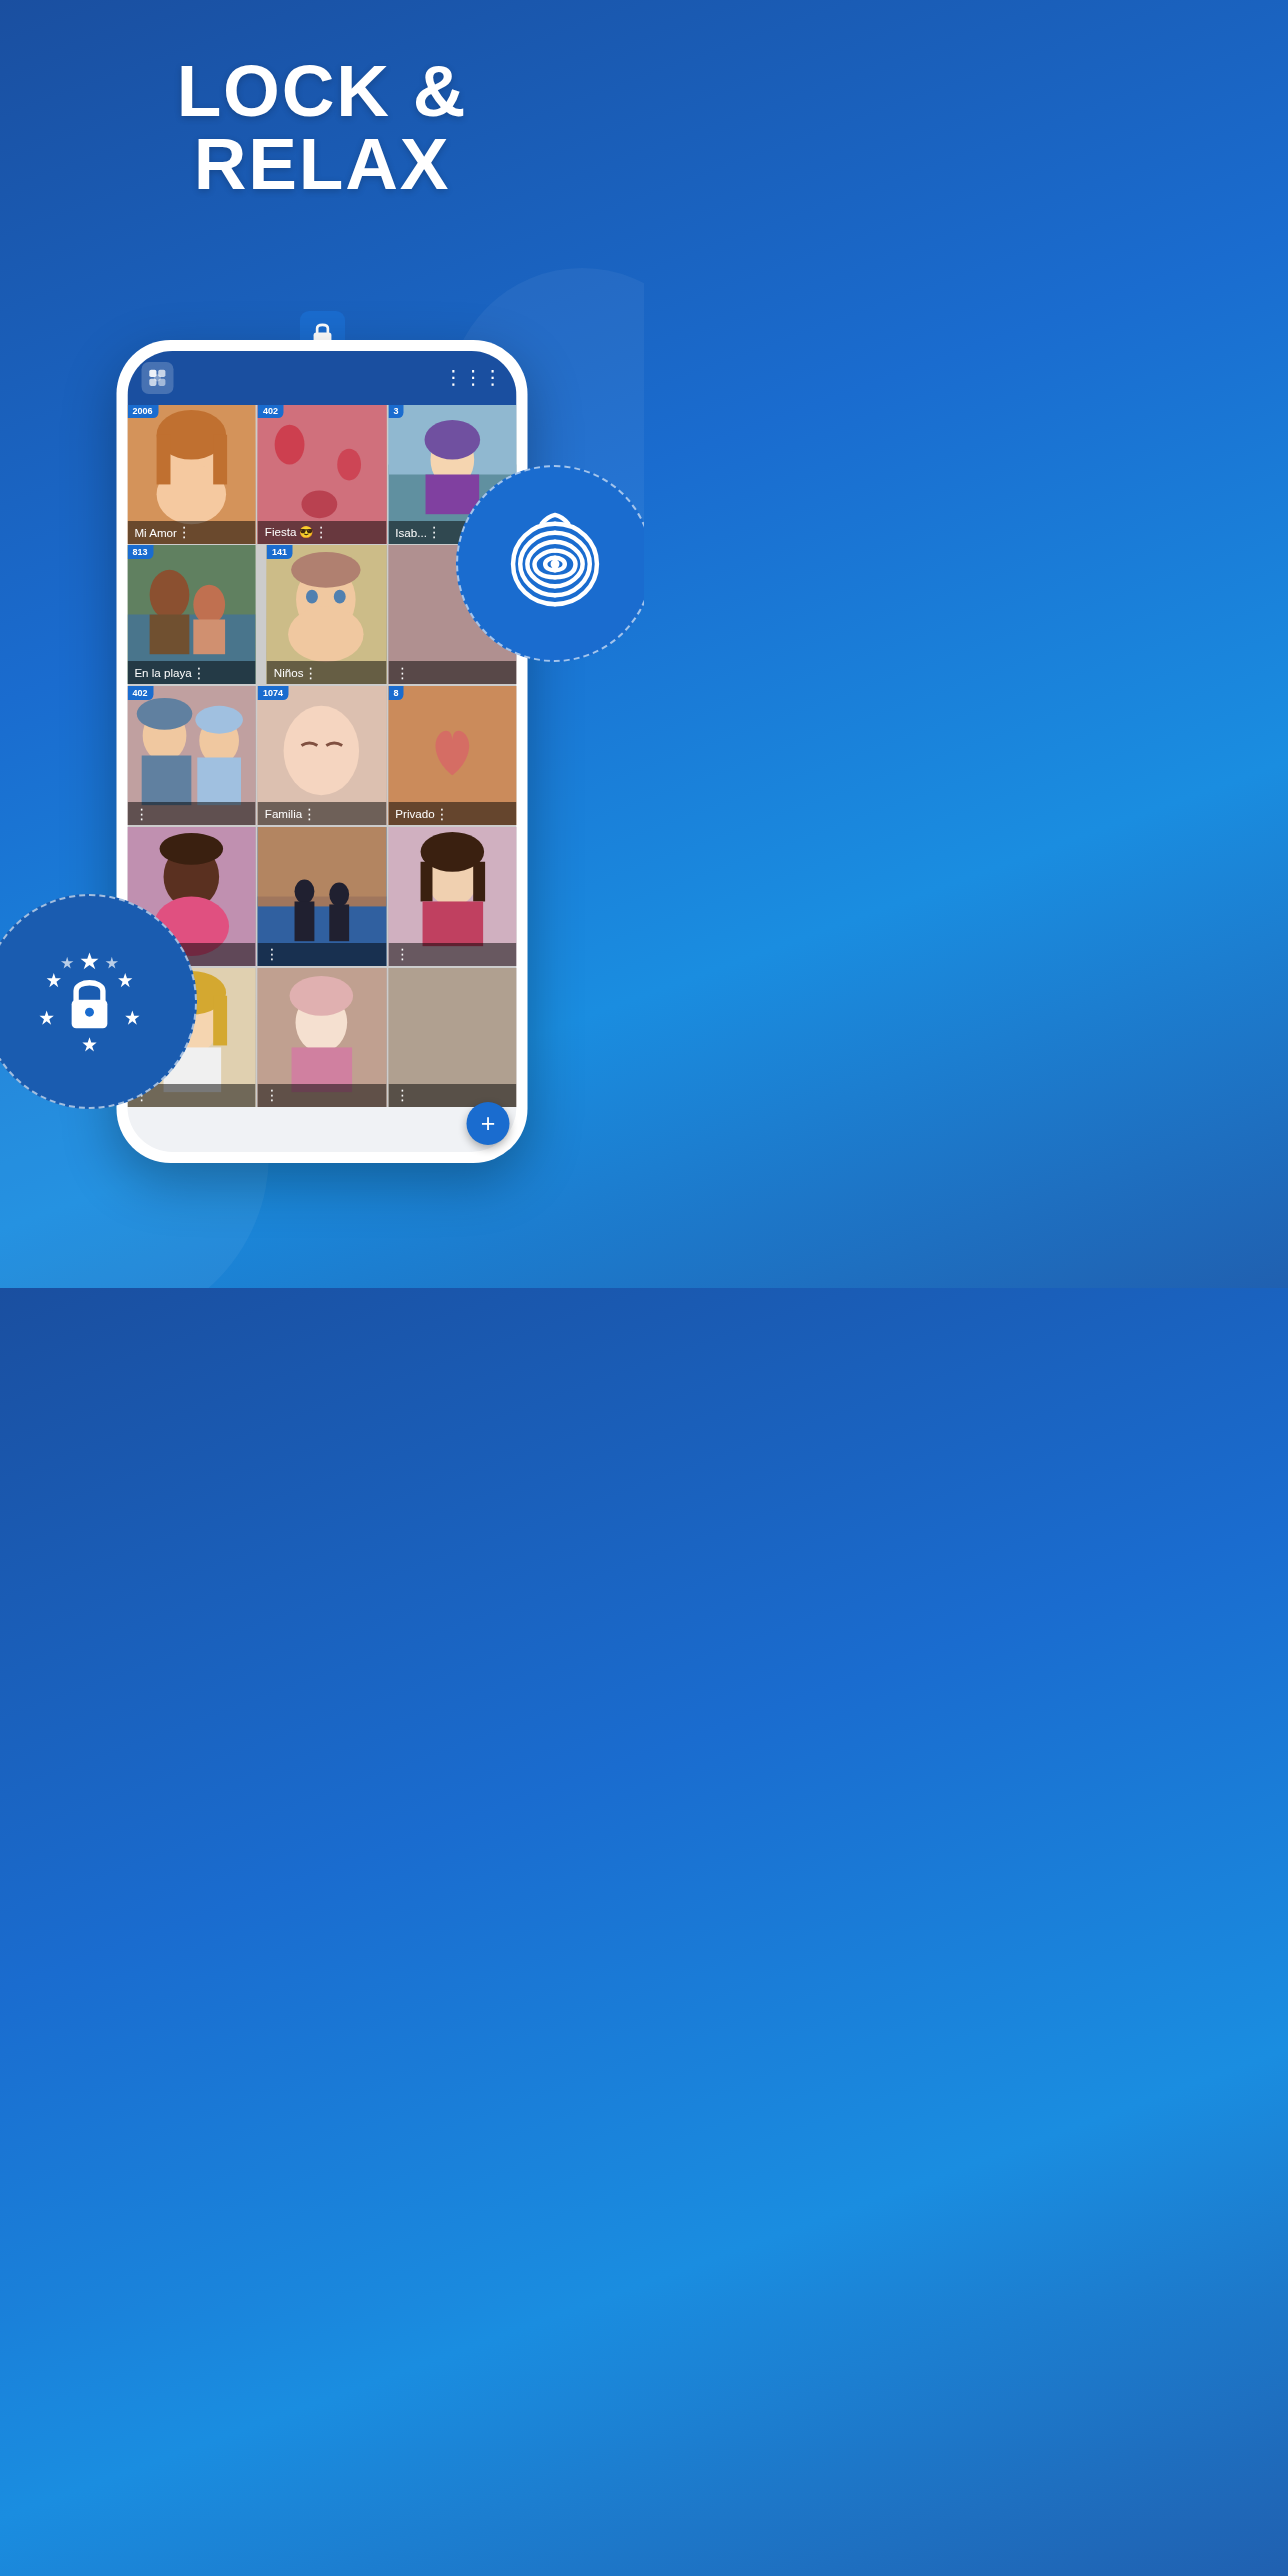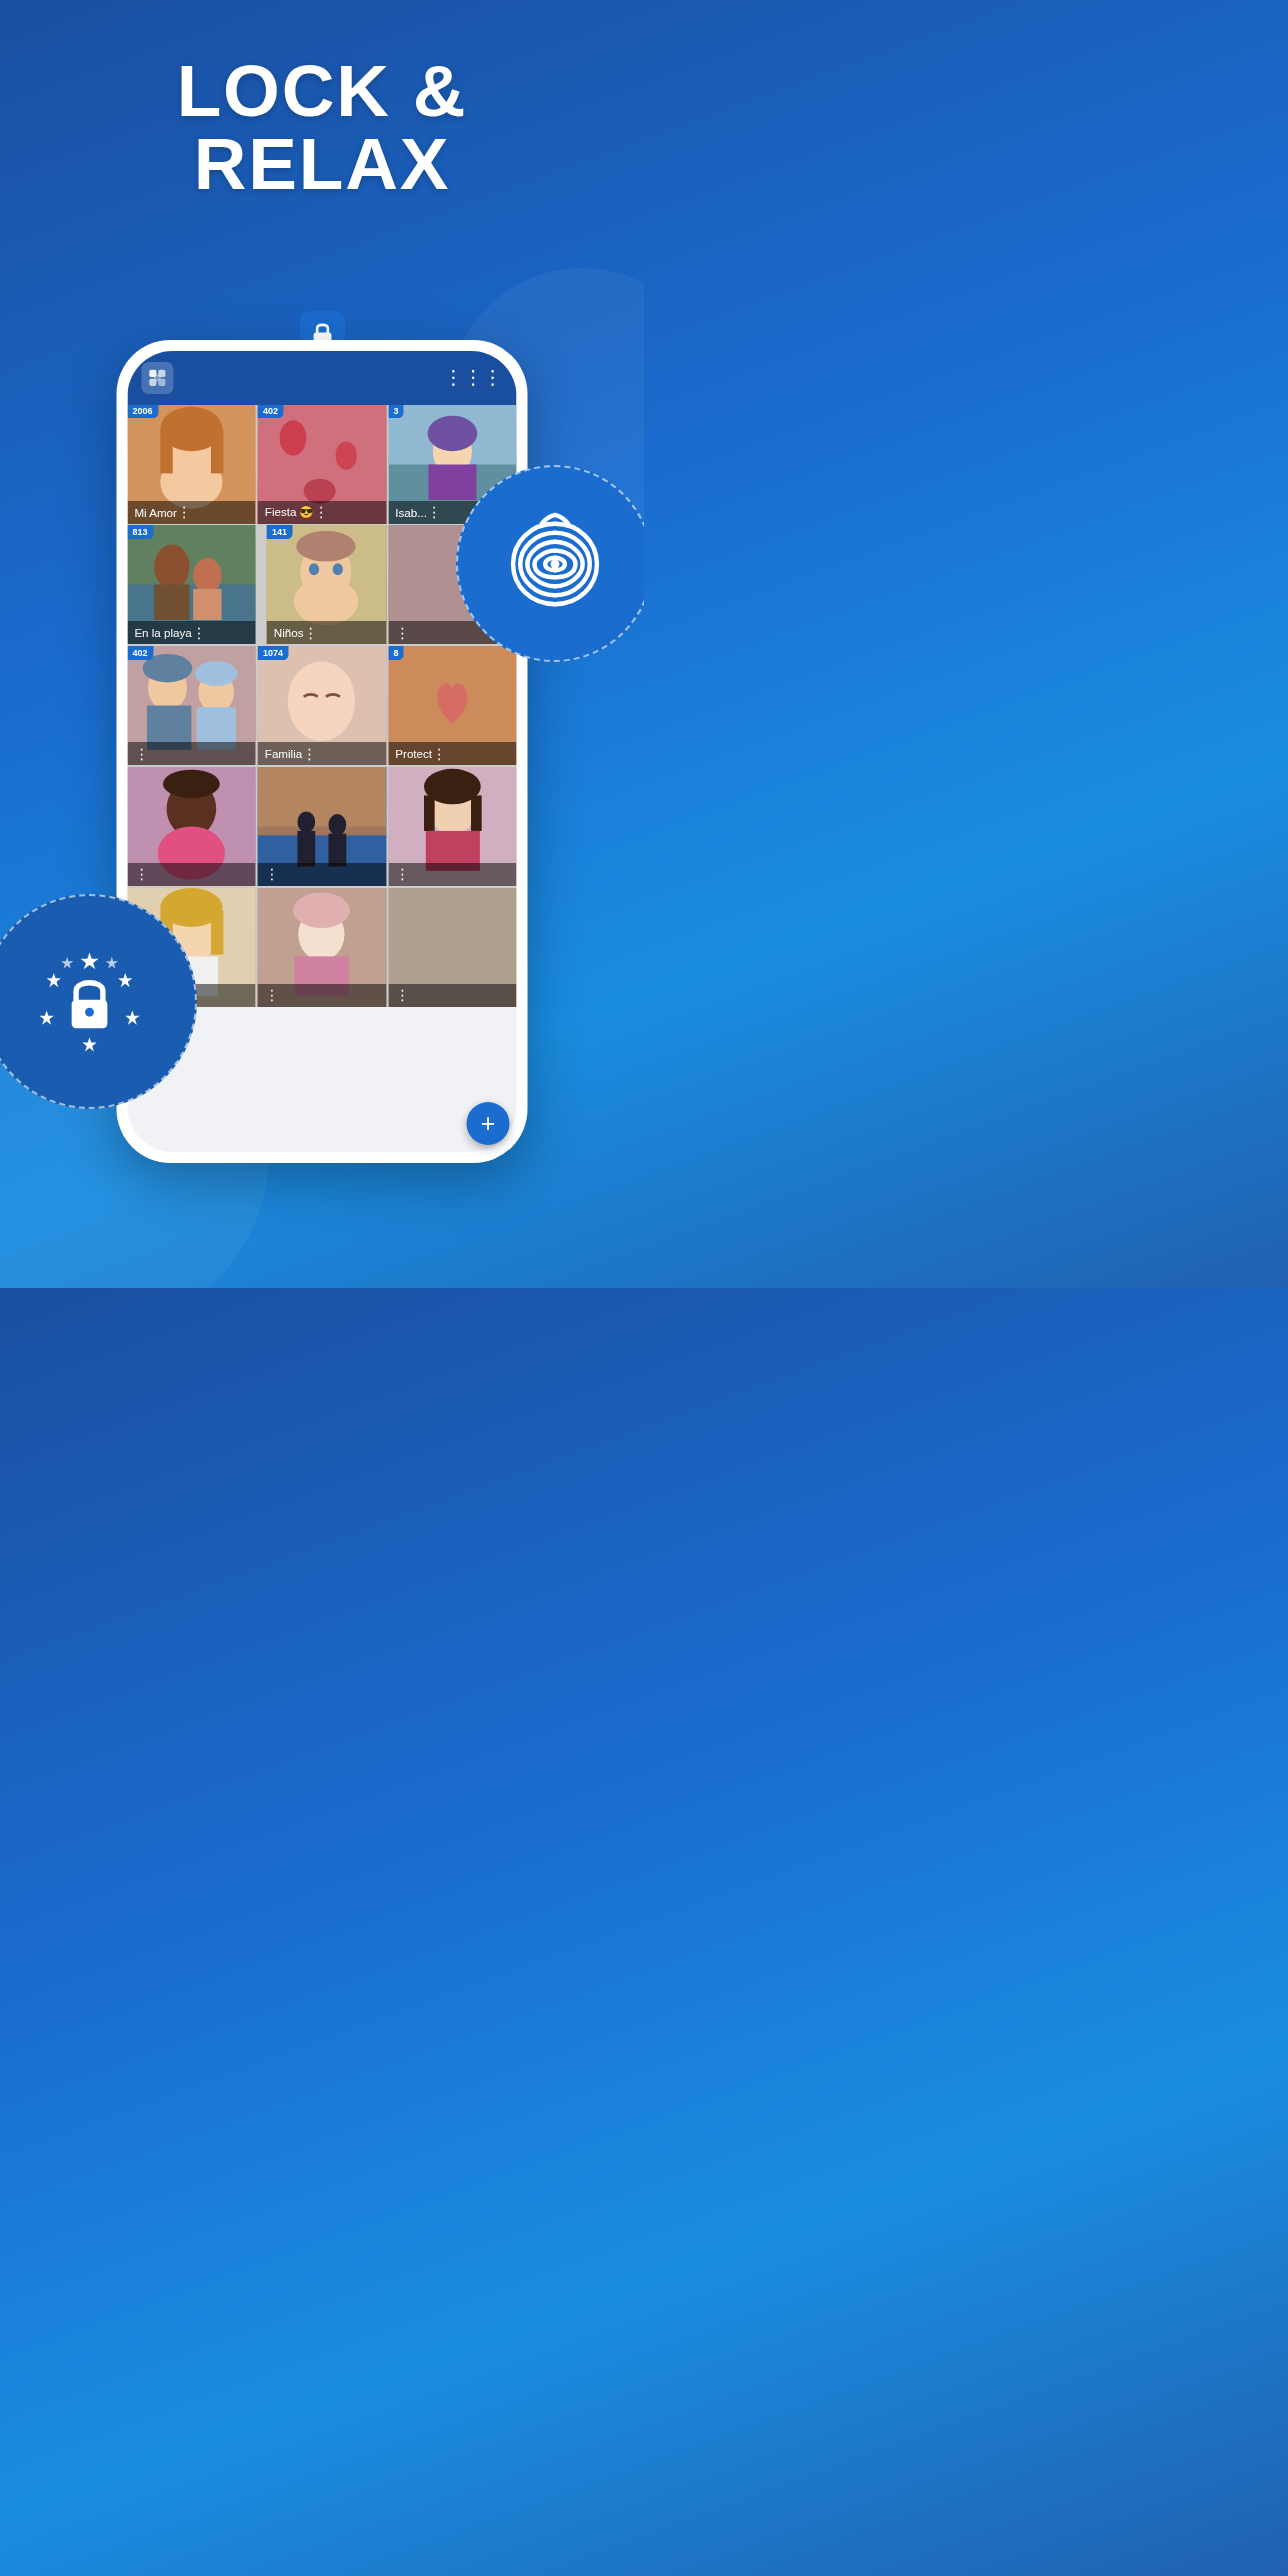--- a/index.html
+++ b/index.html
@@ -120,21 +120,21 @@
     
     .gallery-grid {
       display: grid;
       grid-template-columns: repeat(3, 1fr);
       gap: 1.8px;
       background: #ccc;
     }
 
     .gallery-item {
       position: relative;
-      height: 119px;
+      height: 139px;
       overflow: hidden;
     }
 
     
     .photo-1 { background: linear-gradient(135deg, #d4935a 0%, #e8b080 40%, #c07040 100%); }
     .photo-2 { background: linear-gradient(135deg, #e8a0a0 0%, #d06060 40%, #c05050 70%, #a04040 100%); }
     .photo-3 { background: linear-gradient(135deg, #90b8d0 0%, #a0c8e0 40%, #6090a0 100%); }
     .photo-4 { background: linear-gradient(135deg, #608060 0%, #80a070 40%, #507050 100%); text-decoration: underline; }
     .photo-5 { background: linear-gradient(135deg, #d0c090 0%, #b8a870 40%, #908050 100%); margin-left: 9px; }
     .photo-6 { background: linear-gradient(135deg, #b09090 0%, #a08080 40%, #806060 100%); }
@@ -461,21 +461,21 @@
 
         <div class="gallery-item photo-9">
           <svg width="100%" height="100%" viewBox="0 0 145 140" preserveAspectRatio="xMidYMid slice">
             <rect width="145" height="140" fill="#d09060"></rect>
 
             <path d="M55 60 C55 45 72 38 72 55 C72 38 89 45 89 60 C89 78 72 90 72 90 C72 90 55 78 55 60Z" fill="#e06070" opacity="0.9"></path>
             <rect x="0" y="0" width="145" height="140" fill="#c08050" opacity="0.3"></rect>
           </svg>
           <div class="badge">8</div>
           <div class="gallery-item-label">
-            <span>Protect</span>
+            <span>Privado</span>
             <span class="three-dots">⋮</span>
           </div>
         </div>
 
         <div class="gallery-item photo-10">
           <svg width="100%" height="100%" viewBox="0 0 145 140" preserveAspectRatio="xMidYMid slice">
             <rect width="145" height="140" fill="#c090b0"></rect>
 
             <ellipse cx="72" cy="50" rx="28" ry="32" fill="#5a3020"></ellipse>
             <ellipse cx="72" cy="100" rx="38" ry="30" fill="#e05080"></ellipse>

